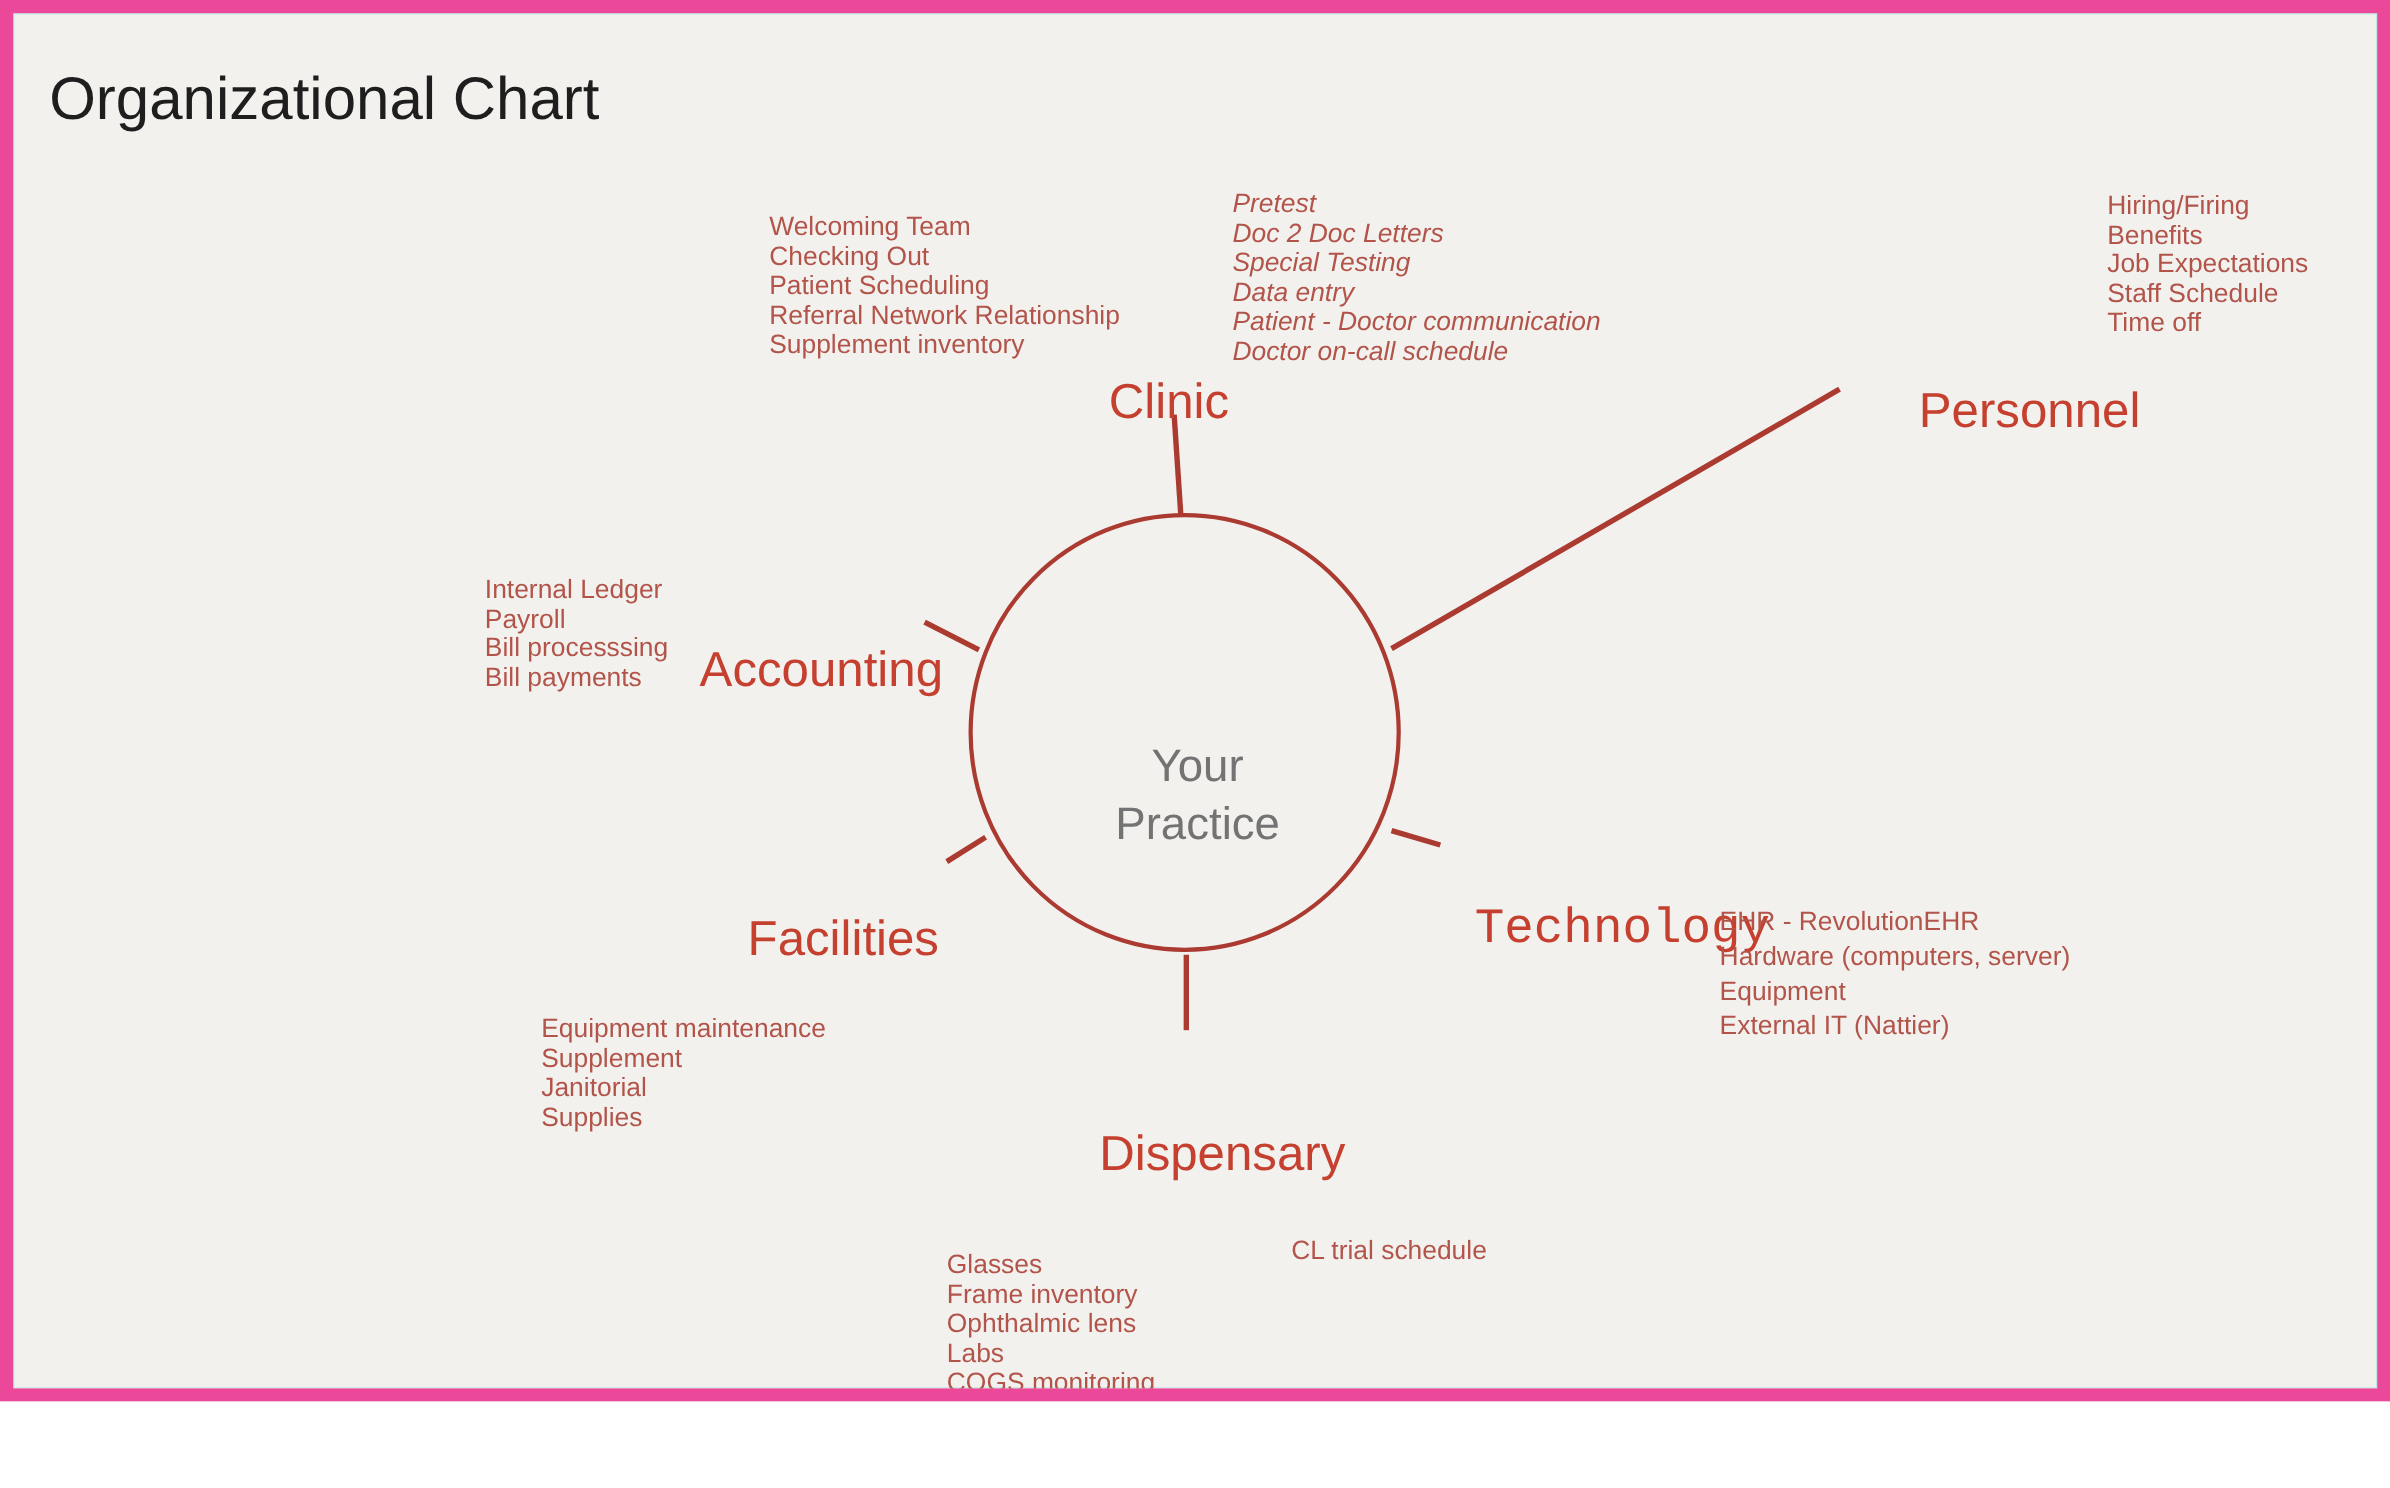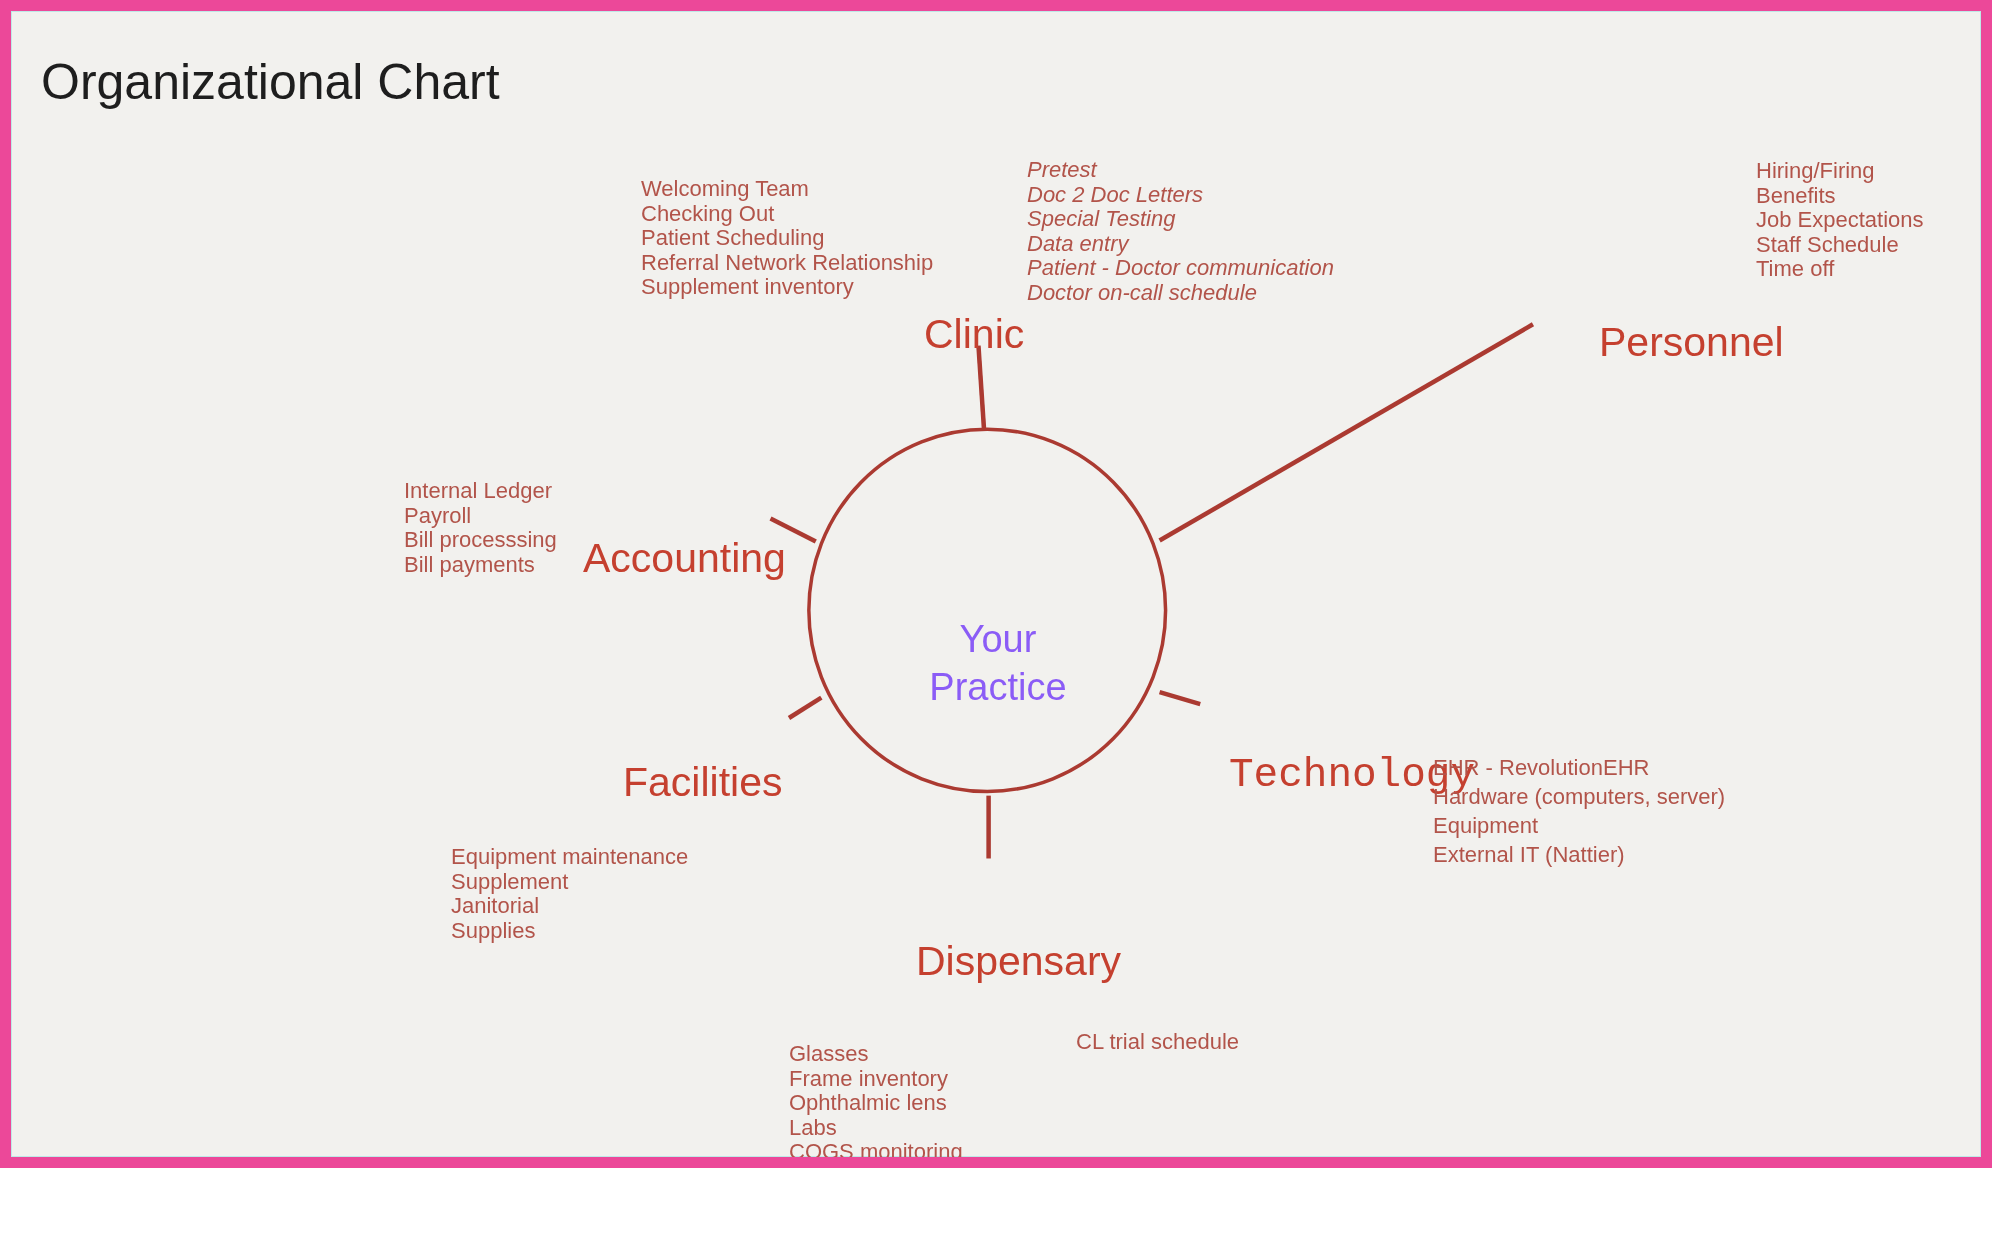--- a/index.html
+++ b/index.html
@@ -24,21 +24,21 @@
   }
   .branch-heading{
     font-size:41px;color:#c5402f;white-space:nowrap;font-weight:400;
   }
   .branch-list{
     font-size:22px;line-height:24.5px;color:#b2544a;white-space:pre-line;
   }
   .branch-list.tech{line-height:29px;}
   .center-label{
     width:240px;text-align:center;
-    font-size:38px;line-height:48px;color:#8b5cf6;
+    font-size:38px;line-height:48px;color:#737373;
   }
   .note{font-size:22px;color:#b2544a;white-space:nowrap;}
   .watermark{font-size:19px;color:#a21caf;white-space:nowrap;}
   svg.overlay{position:absolute;left:0;top:0;width:100%;height:100%;pointer-events:none;}
   svg.overlay *{vector-effect:non-scaling-stroke;}
 </style>
 </head>
 <body>
 
 <div class="canvas">

